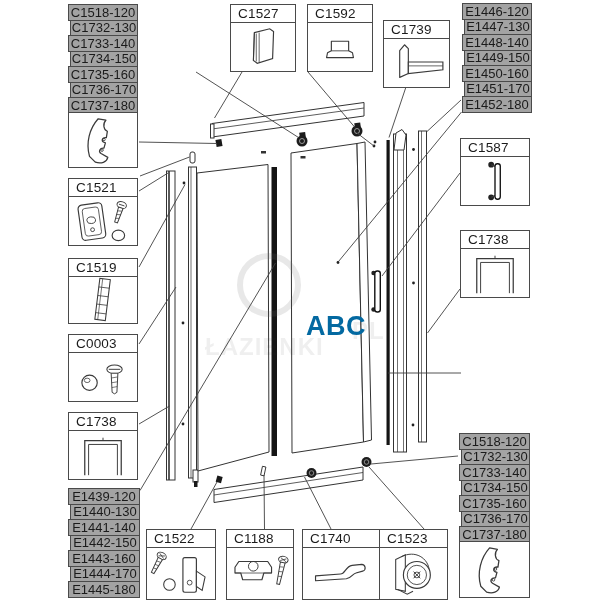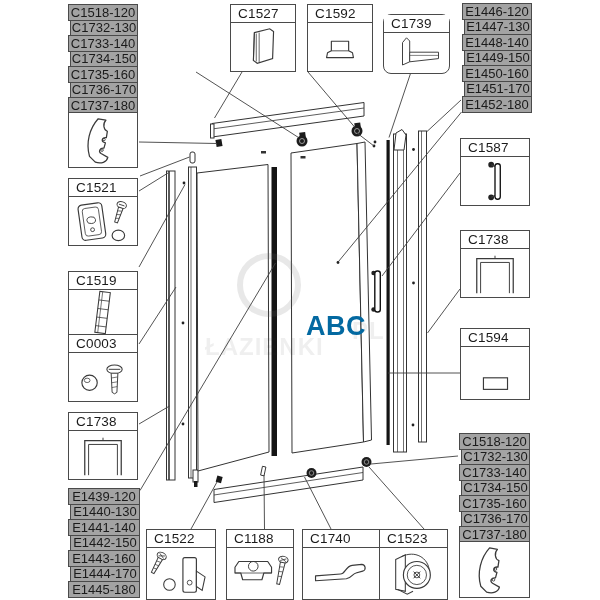--- a/index.html
+++ b/index.html
@@ -175,21 +175,21 @@
   <div class="pbox" style="left:307px;top:4px;width:66px;height:68px;">
     <div class="hdr">C1592</div>
     <div class="body">
         <svg viewBox="0 0 66 50">
       <path d="M24 19 L42 19 L42 29 L46 31 L47 36 L19 36 L20 31 L24 29 Z" fill="#fff" stroke="#3a3a3a" stroke-width="1.2" stroke-linejoin="round"></path>
       <line x1="24" y1="29" x2="42" y2="29" stroke="#3a3a3a" stroke-width="0.9"></line>
     </svg>
       </div>
   </div>
 
-  <div class="pbox" style="left:383px;top:14px;width:67px;height:60px;border-radius:8px;">
+  <div class="pbox" style="left:383px;top:20px;width:67px;height:68px;">
     <div class="hdr">C1739</div>
     <div class="body">
         <svg viewBox="0 0 67 50">
       <polygon points="16,40 16,12 21,6 25,10 25,36" fill="#fff" stroke="#3a3a3a" stroke-width="1.2" stroke-linejoin="round"></polygon>
       <polygon points="25,24 61,24 61,32 25,36" fill="#fff" stroke="#3a3a3a" stroke-width="1.2"></polygon>
       <line x1="25" y1="28" x2="61" y2="28" stroke="#3a3a3a" stroke-width="0.8"></line>
     </svg>
       </div>
   </div>
 
@@ -220,28 +220,20 @@
     <div class="hdr">C1738</div>
     <div class="body">
         <svg viewBox="0 0 70 50">
       <path d="M16 46 L16 10 L54 10 L54 46" fill="none" stroke="#3a3a3a" stroke-width="1.3"></path>
       <path d="M20 46 L20 14 L50 14 L50 46" fill="none" stroke="#3a3a3a" stroke-width="1"></path>
       <line x1="35" y1="10" x2="35" y2="7" stroke="#3a3a3a" stroke-width="1"></line>
     </svg>
       </div>
   </div>
 
-  <div class="pbox" style="left:460px;top:328px;width:70px;height:72px;">
-    <div class="hdr">C1594</div>
-    <div class="body">
-        <svg viewBox="0 0 70 54">
-      <rect x="23" y="32" width="25" height="12" fill="#fff" stroke="#3a3a3a" stroke-width="1.2"></rect>
-    </svg>
-      </div>
-  </div>
 
   <div class="plist" style="left:459px;top:433px;width:71px;">
     <div class="row">C1518-120</div>
     <div class="row">C1732-130</div>
     <div class="row">C1733-140</div>
     <div class="row">C1734-150</div>
     <div class="row">C1735-160</div>
     <div class="row">C1736-170</div>
     <div class="row">C1737-180</div>
   </div>
@@ -269,21 +261,21 @@
         <path d="M49.5 11 L54.5 11 L53.5 27 L50.5 27 Z" fill="#fff" stroke="#3a3a3a" stroke-width="1"></path>
         <line x1="50" y1="15" x2="54" y2="14" stroke="#3a3a3a" stroke-width="0.7"></line>
         <line x1="50" y1="19" x2="54" y2="18" stroke="#3a3a3a" stroke-width="0.7"></line>
         <line x1="50.5" y1="23" x2="53.8" y2="22" stroke="#3a3a3a" stroke-width="0.7"></line>
       </g>
       <ellipse cx="51" cy="40" rx="6.5" ry="5.5" fill="#fff" stroke="#3a3a3a" stroke-width="1.2"></ellipse>
     </svg>
       </div>
   </div>
 
-  <div class="pbox" style="left:68px;top:258px;width:70px;height:66px;margin-top:13px;">
+  <div class="pbox" style="left:68px;top:258px;width:70px;height:66px;">
     <div class="hdr">C1519</div>
     <div class="body">
         <svg viewBox="0 0 70 48">
       <g transform="rotate(7 35 24)">
         <rect x="29" y="2" width="11" height="43" fill="#fff" stroke="#3a3a3a" stroke-width="1.1"></rect>
         <line x1="32" y1="2" x2="32" y2="45" stroke="#3a3a3a" stroke-width="0.7"></line>
         <line x1="29" y1="11" x2="40" y2="11" stroke="#3a3a3a" stroke-width="0.8"></line>
         <line x1="29" y1="20" x2="40" y2="20" stroke="#3a3a3a" stroke-width="0.8"></line>
         <line x1="29" y1="29" x2="40" y2="29" stroke="#3a3a3a" stroke-width="0.8"></line>
         <line x1="29" y1="38" x2="40" y2="38" stroke="#3a3a3a" stroke-width="0.8"></line>

